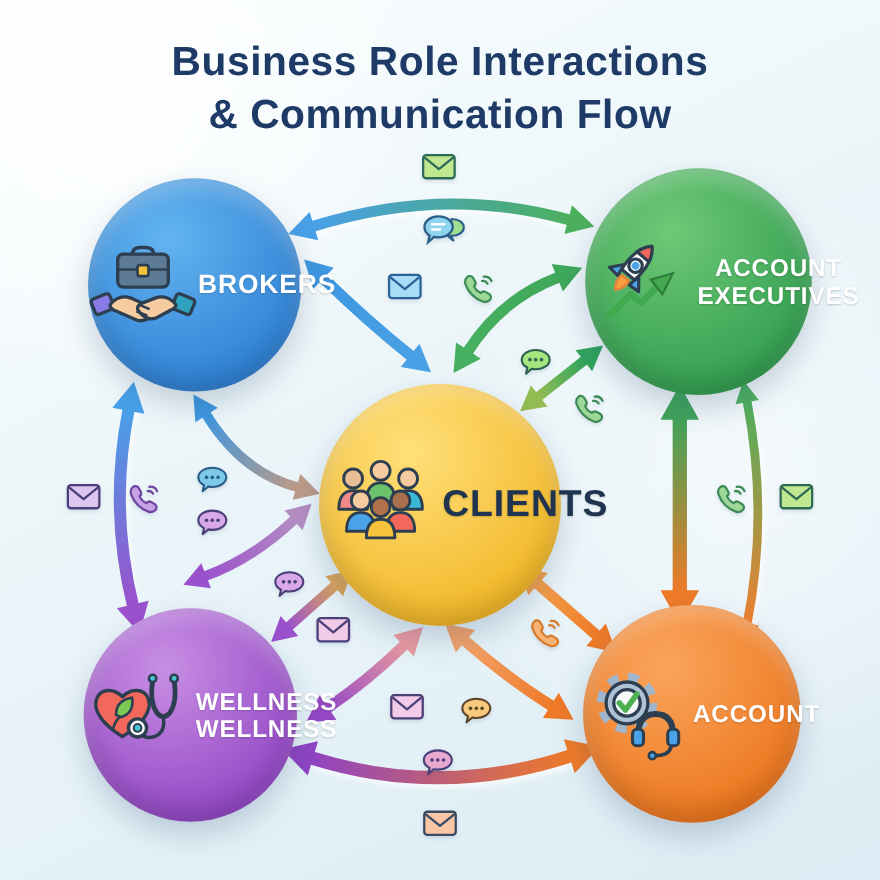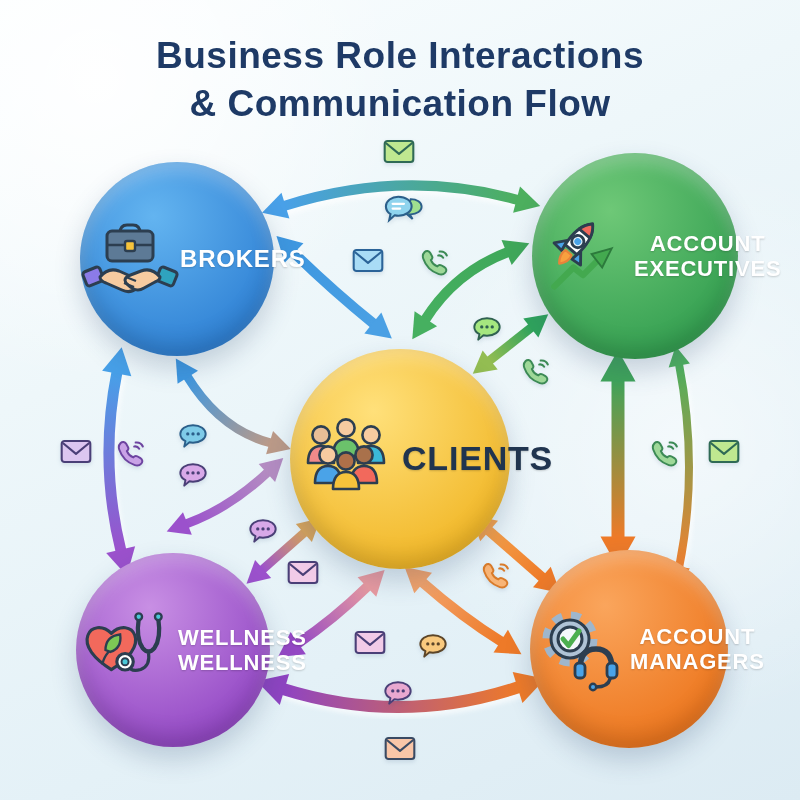--- a/index.html
+++ b/index.html
@@ -325,17 +325,16 @@
   <circle cx="40" cy="34" r="12" fill="#f4f8fb" stroke="#2c3e50" stroke-width="3"></circle>
   <path d="M33 34 L38.5 40.5 L49 26" fill="none" stroke="#4caf50" stroke-width="5" stroke-linecap="round" stroke-linejoin="round"></path>
   <path d="M50 64 Q50 44 66 44 Q82 44 82 64" fill="none" stroke="#2c3e50" stroke-width="5.5" stroke-linecap="round"></path>
   <rect x="45" y="58" width="10" height="15" rx="4" fill="#4aa3e8" stroke="#2c3e50" stroke-width="2.8"></rect>
   <rect x="77" y="58" width="10" height="15" rx="4" fill="#4aa3e8" stroke="#2c3e50" stroke-width="2.8"></rect>
   <path d="M80 74 Q78 82 66 82" fill="none" stroke="#2c3e50" stroke-width="3.4" stroke-linecap="round"></path>
   <circle cx="63" cy="82" r="3.2" fill="#4aa3e8" stroke="#2c3e50" stroke-width="2.4"></circle>
           </svg></div>
         <div class="node-label" style="color: rgb(255, 255, 255); font-size: 22px;">
           <div>ACCOUNT</div>
-          <div>MANAGERS</div>
         </div>
       </div>
     </div>
 </div>
 
 </body></html>

